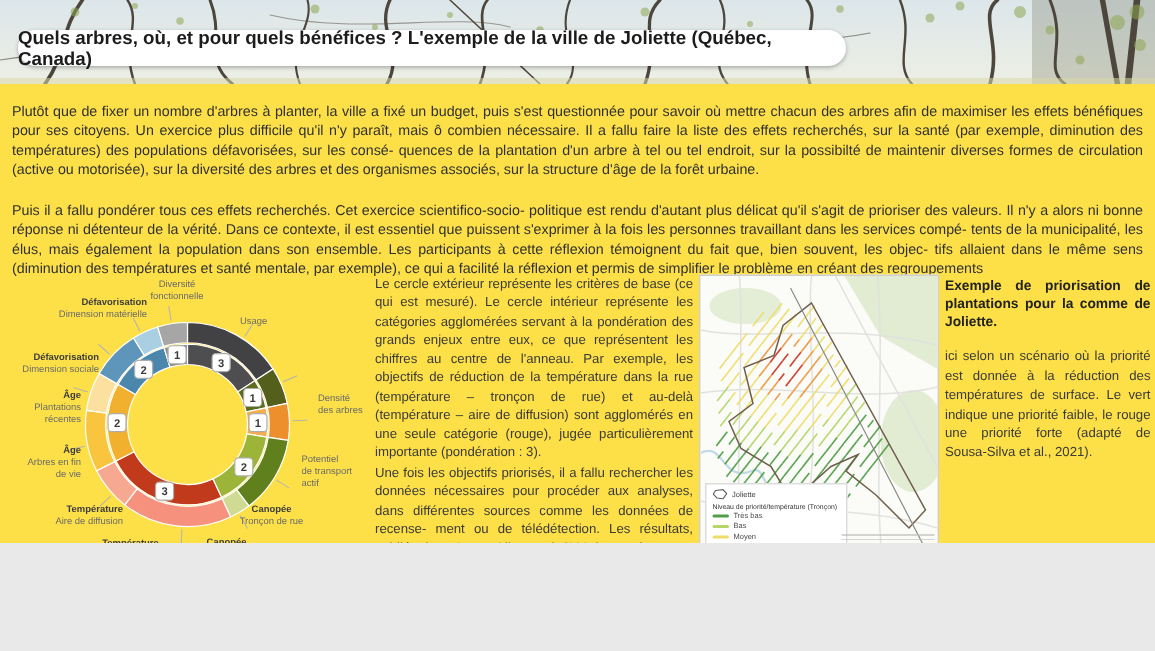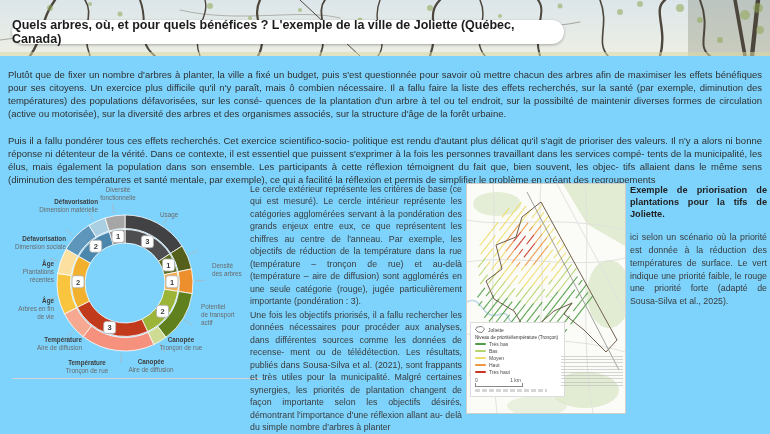--- a/index.html
+++ b/index.html
@@ -1,16 +1,16 @@
 <!DOCTYPE html>
 <html><head>
 <meta charset="utf-8">
 <style>
   html,body{margin:0;padding:0;background:#e9e9e9;}
-  #page{position:relative;width:770px;height:434px;background:#7dd3fc;overflow:hidden;
+  #page{position:relative;width:770px;height:362px;background:#fde047;overflow:hidden;
         font-family:"Liberation Sans","DejaVu Sans",sans-serif;color:#2f2f2f;}
   
   #banner{position:absolute;left:0;top:0;width:770px;height:56px;overflow:hidden;}
   #title-pill{position:absolute;left:12px;top:20px;width:552px;height:24px;background:#ffffff;
               border-radius:13px;box-shadow:0 1px 3px rgba(0,0,0,.3);display:flex;align-items:center;
               justify-content:center;font-weight:bold;font-size:12.5px;color:#1c1c1c;letter-spacing:0;}
   
   .intro-p{position:absolute;left:8px;width:754px;font-size:9.5px;line-height:1.36;text-align:justify;color:#303030;}
   #p1{top:69px;} #p2{top:135px;}
   
@@ -581,17 +581,17 @@
         <span>0</span>
         <span>1 km</span>
       </div>
       <div id="scale-bar"></div>
       <div id="proj-line"></div>
     </div>
     <div id="map-attrib"></div>
   </div>
 
   <div id="rightcol">
-    <div class="cap-title">Exemple de priorisation de plantations pour la tifs de Joliette.</div>
-    <div class="cap-body">ici selon un scénario où la priorité est donnée à la réduction des températures de surface. Le vert indique une priorité faible, le rouge une priorité forte (adapté de Sousa-Silva et al., 2025).</div>
+    <div class="cap-title">Exemple de priorisation de plantations pour la comme de Joliette.</div>
+    <div class="cap-body">ici selon un scénario où la priorité est donnée à la réduction des températures de surface. Le vert indique une priorité faible, le rouge une priorité forte (adapté de Sousa-Silva et al., 2021).</div>
   </div>
 
 </div>
 
 </body></html>

